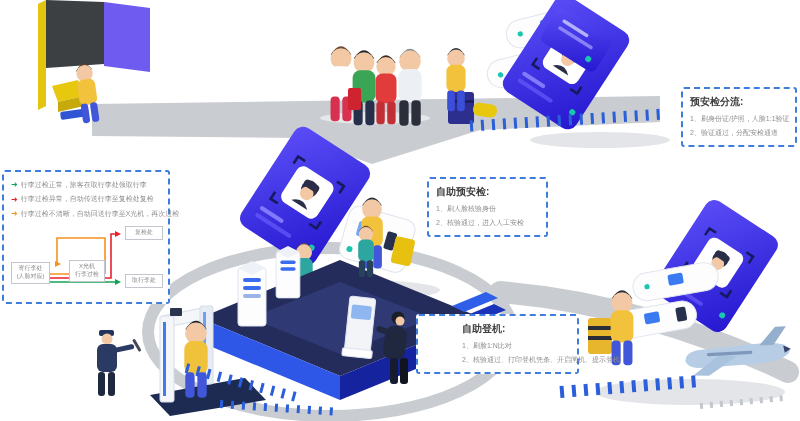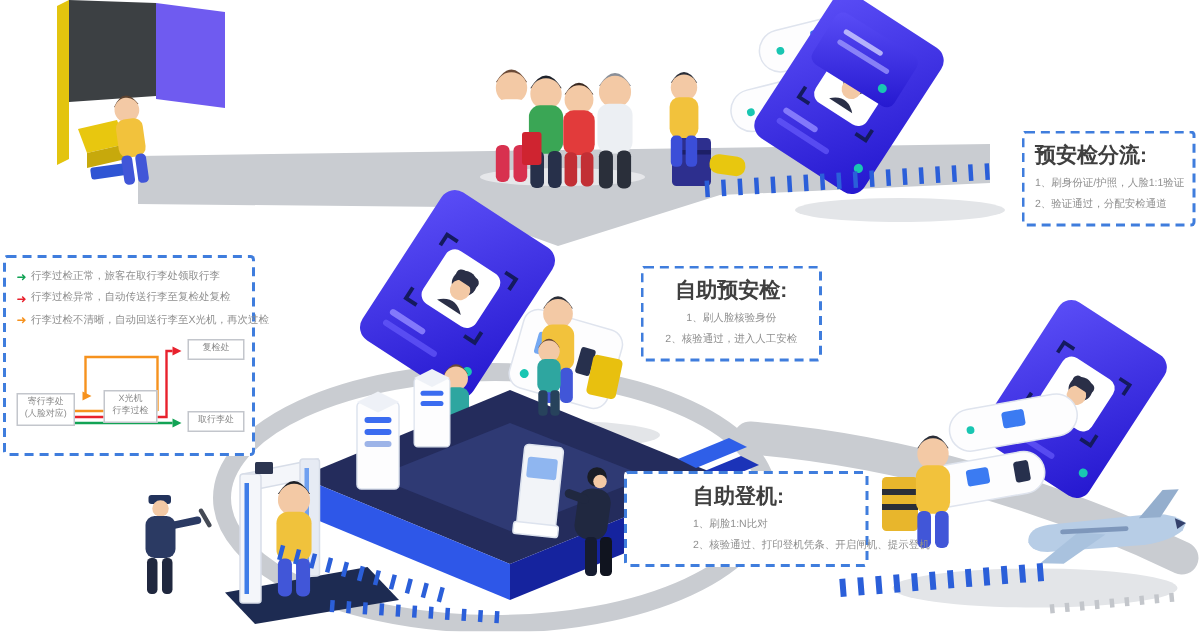--- a/index.html
+++ b/index.html
@@ -1,32 +1,32 @@
 <!DOCTYPE html>
 <html><head>
 <meta charset="utf-8">
 <style>
   html,body{margin:0;padding:0;background:#fff;}
   .stage{position:relative;width:800px;height:421px;background:#fff;overflow:hidden;
          font-family:"Liberation Sans","DejaVu Sans",sans-serif;}
   .art{position:absolute;left:0;top:0;z-index:1;}
   .callout{position:absolute;z-index:5;background:#fff;border:2px dashed #3f7ddd;border-radius:3px;
            padding:6px 7px;box-sizing:border-box;}
-  .callout .title{font-size:14px;font-weight:bold;color:#3f3f3f;margin-bottom:3px;white-space:nowrap;}
+  .callout .title{font-size:10px;font-weight:bold;color:#3f3f3f;margin-bottom:3px;white-space:nowrap;}
   .callout .item{font-size:7px;color:#8f8f8f;line-height:1.95;white-space:nowrap;}
   .arrow-item{display:flex;align-items:center;font-size:7px;color:#8f8f8f;line-height:2.05;white-space:nowrap;}
   .arr{font-size:8px;font-weight:bold;margin-right:3px;line-height:1;}
   .arr.green{color:#12a355;} .arr.red{color:#e8212d;} .arr.orange{color:#f6921e;}
   .diagram{position:relative;height:72px;margin-top:3px;}
   .diagram svg{position:absolute;left:0;top:0;}
   .dbox{position:absolute;background:#fff;border:1px solid #c3c6cc;color:#8a8a8a;
         font-size:6px;line-height:1.3;text-align:center;padding:2px 1px;z-index:2;}
   #box-presecurity{left:681px;top:87px;width:116px;}
   #box-basket{left:2px;top:170px;width:168px;}
-  #box-selfpre{left:427px;top:177px;width:121px;text-align:center;}
+  #box-selfpre{left:427px;top:177px;width:121px;}
   #box-boarding{left:416px;top:314px;width:163px;padding-left:44px;}
 </style>
 </head>
 <body>
 
 <div class="stage">
 
 <svg class="art" width="800" height="421" viewBox="0 0 800 421">
   <defs>
     <linearGradient id="gp" x1="0" y1="0" x2="1" y2="1">

